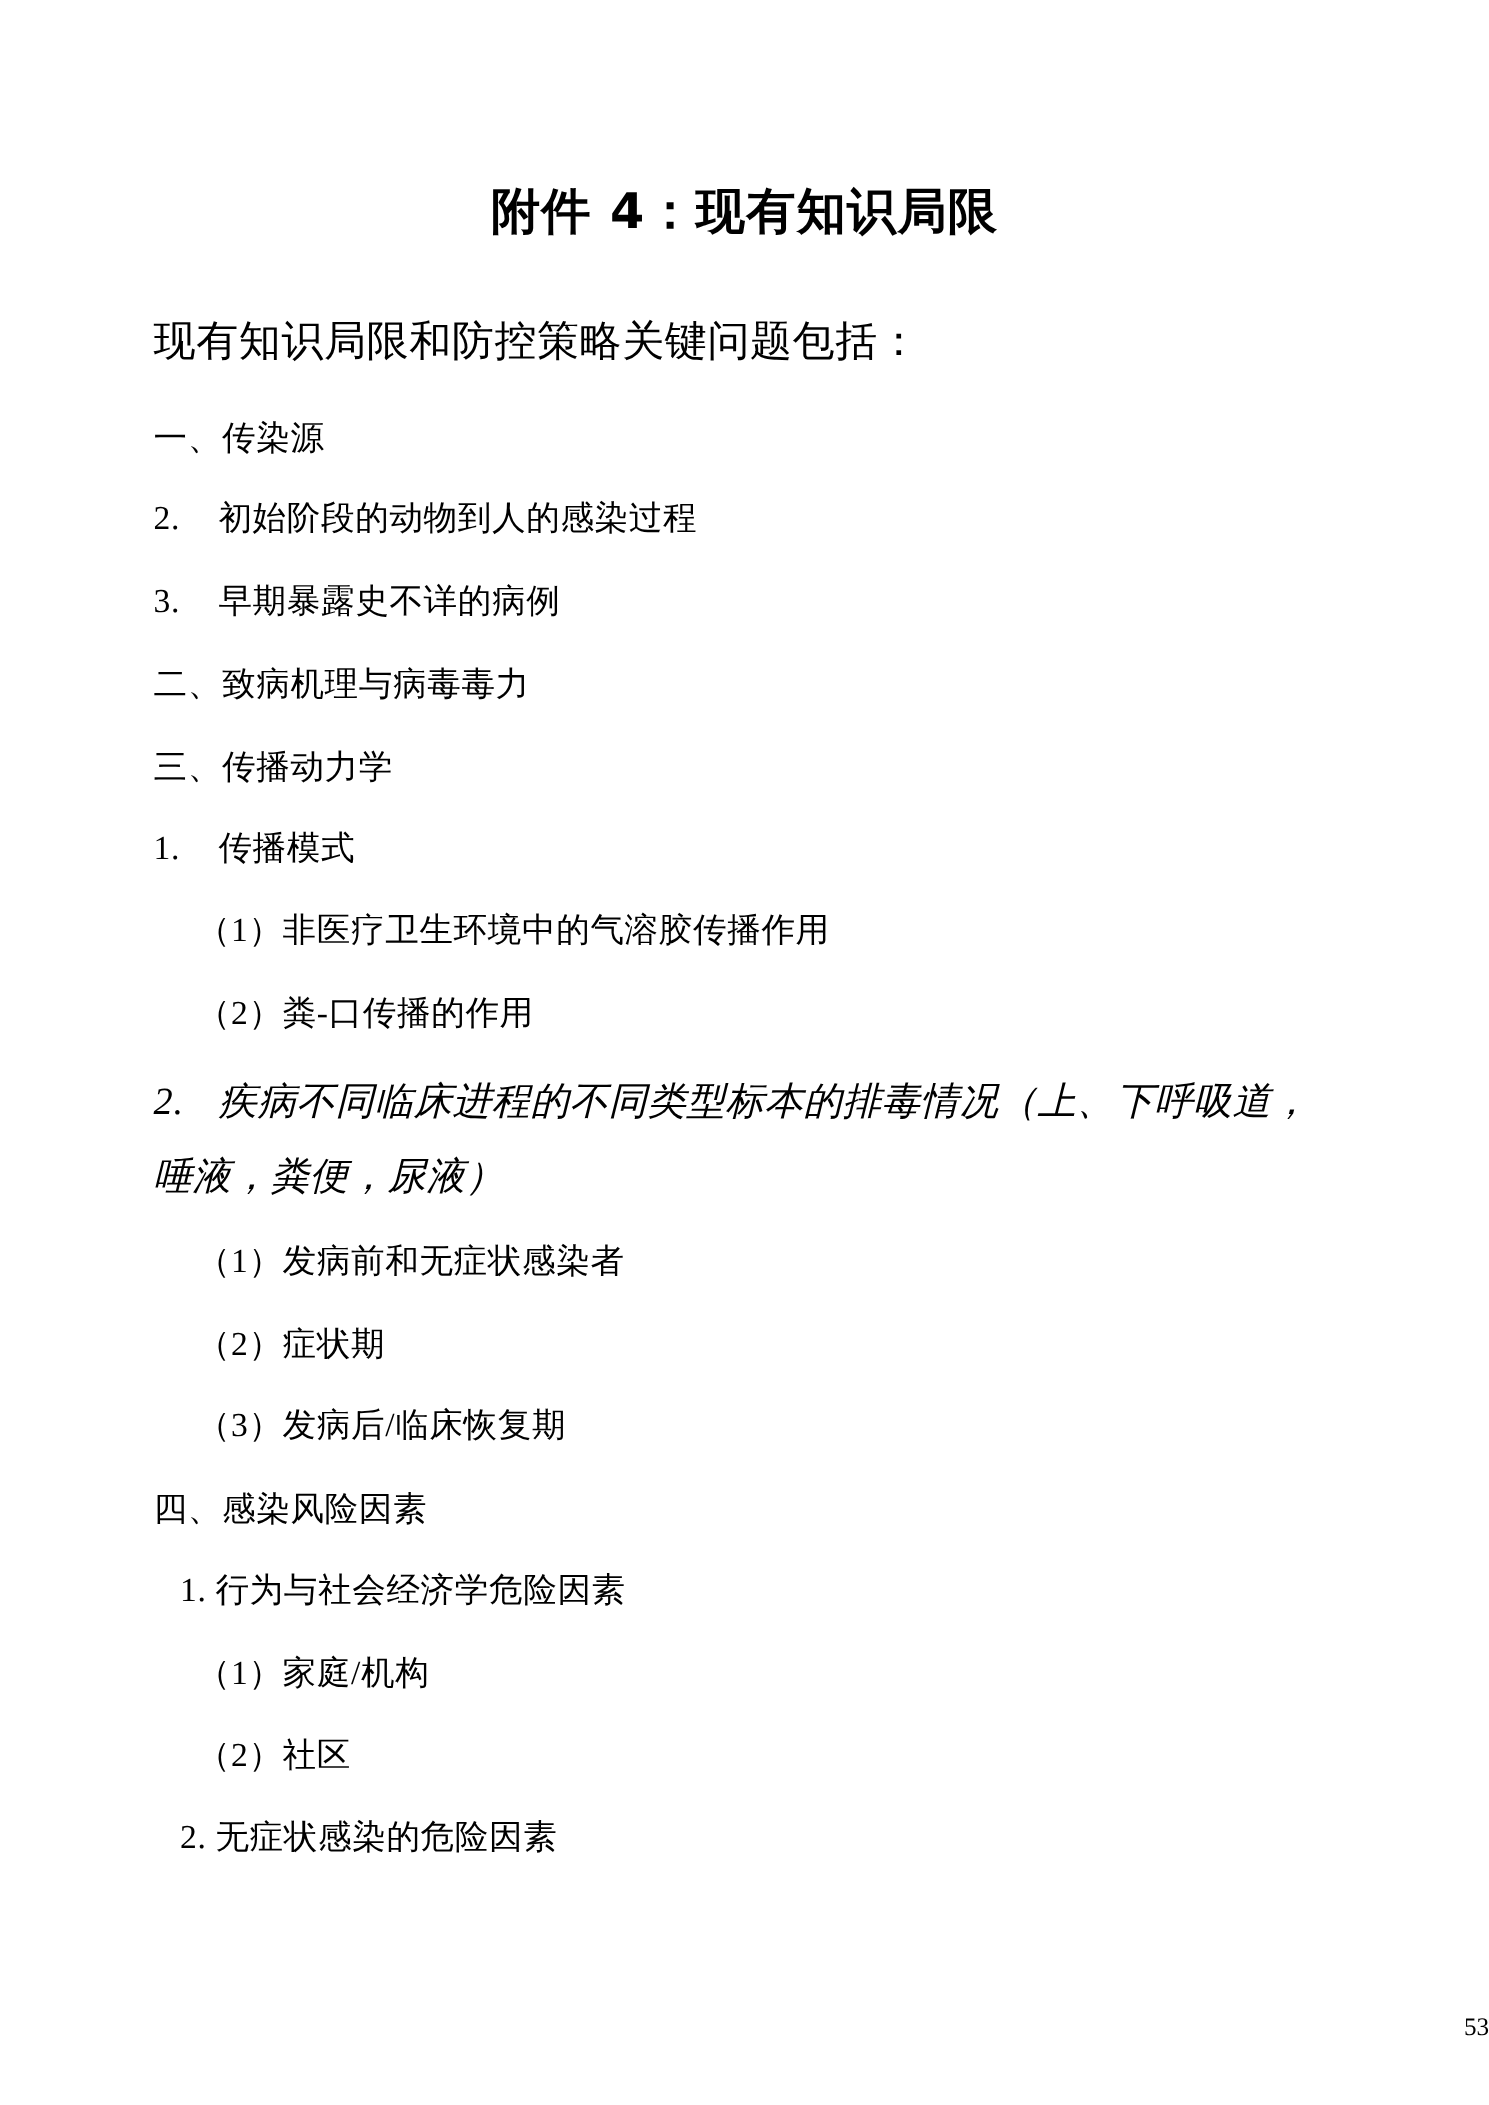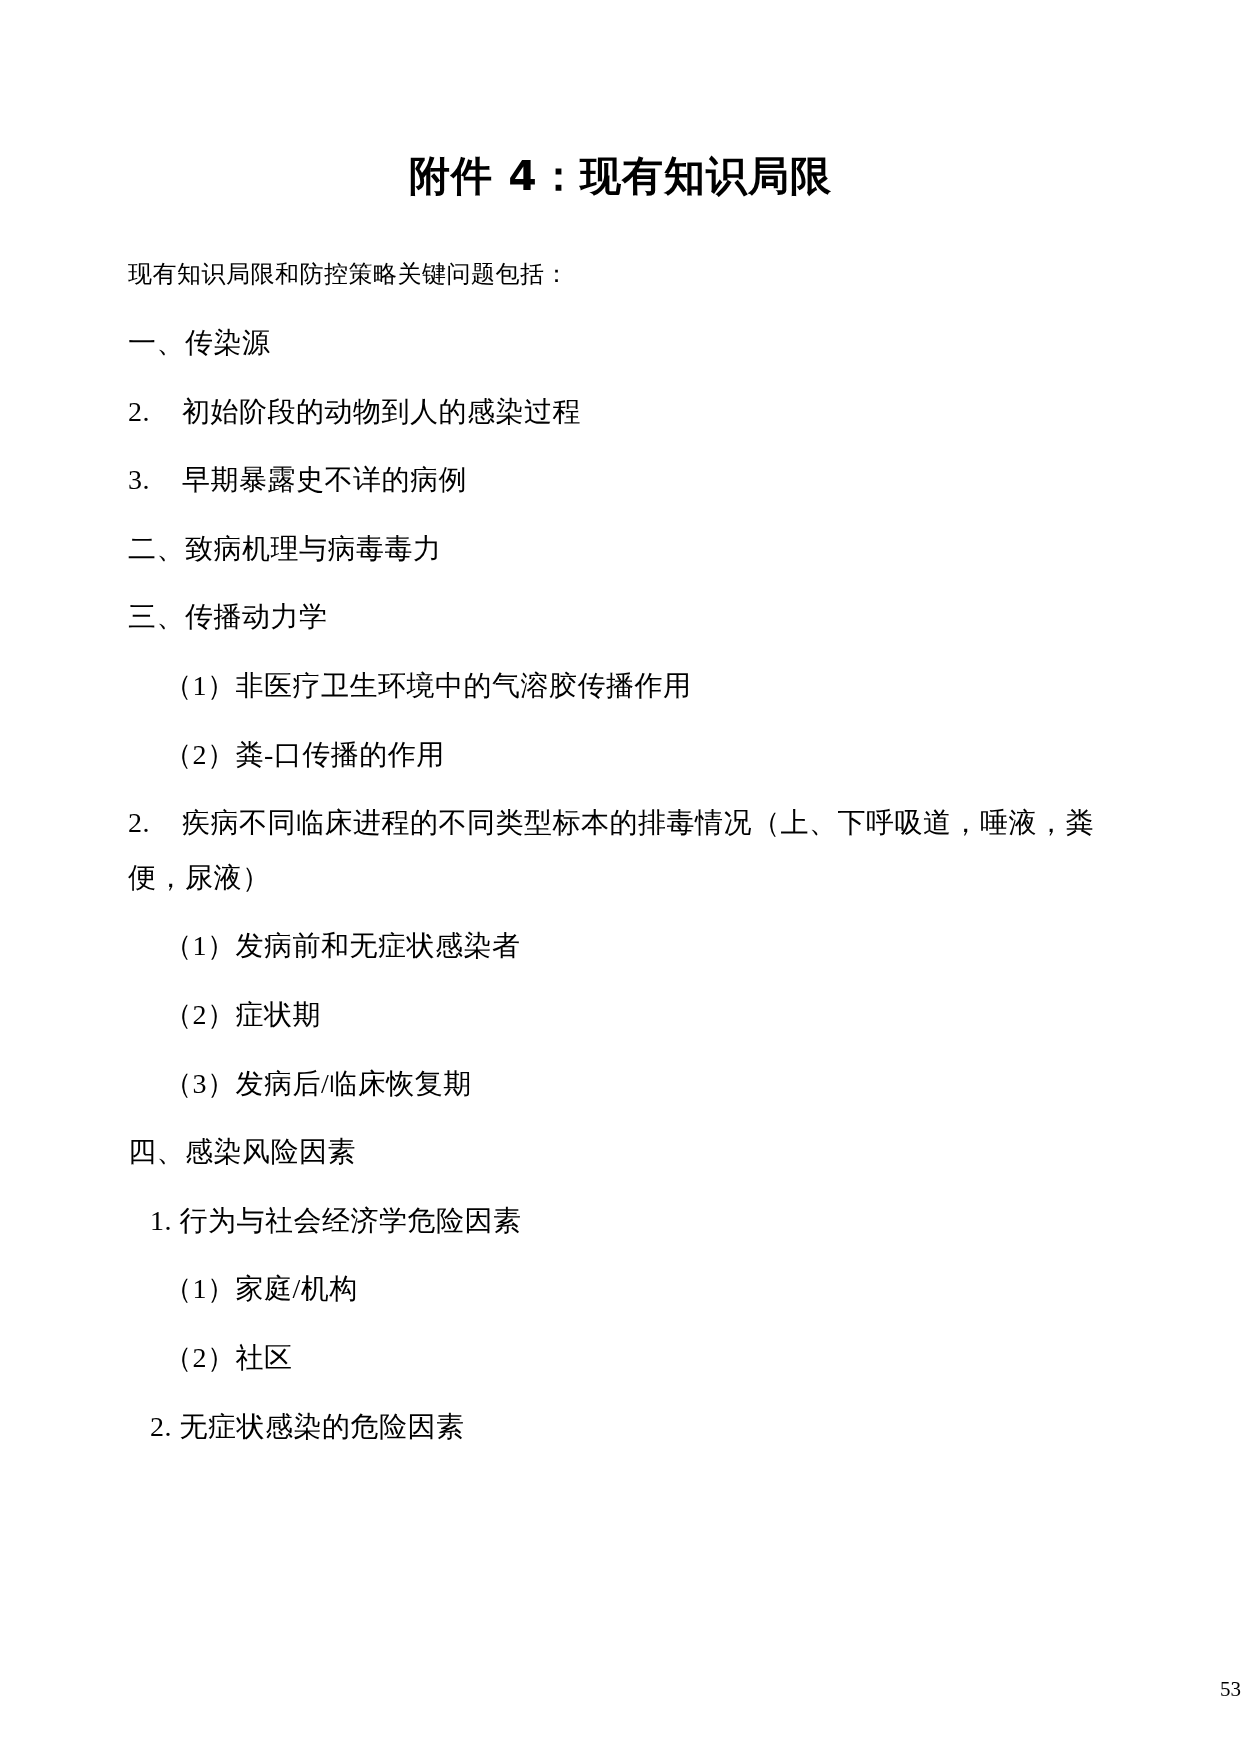--- a/index.html
+++ b/index.html
@@ -25,21 +25,21 @@
   .doc-title {
     font-family: "DejaVu Sans", "Liberation Sans", sans-serif;
     font-weight: bold;
     font-size: 41px;
     text-align: center;
     letter-spacing: 1px;
     margin: 0 0 48px 0;
     line-height: 1.3;
   }
   .para {
-    font-size: 24px;
+    font-size: 35px;
     line-height: 1.95;
     margin: 0 0 16px 0;
     text-align: justify;
     letter-spacing: 0.5px;
   }
   .intro {
     text-indent: 0;
     margin-bottom: 18px;
   }
   .heading {
@@ -61,25 +61,26 @@
     min-width: 54px;
   }
   .sub {
     font-size: 28px;
     line-height: 1.95;
     margin: 0 0 14px 0;
     padding-left: 36px;
     letter-spacing: 0.5px;
   }
   .wrap {
-    font-size: 28px;
+    font-size: 32px;
     line-height: 1.95;
     margin: 0 0 14px 0;
     letter-spacing: 0.5px;
     text-indent: 0;
+    font-style: italic;
   }
   .wrap .lead {
     display: inline-block;
     min-width: 54px;
     text-indent: 0;
   }
   .indent-item {
     font-size: 28px;
     line-height: 1.95;
     margin: 0 0 14px 0;
@@ -109,20 +110,23 @@
   <p class="item-1">
     <span class="num">2.</span><span>初始阶段的动物到人的感染过程</span>
   </p>
   <p class="item-1">
     <span class="num">3.</span><span>早期暴露史不详的病例</span>
   </p>
 
   <p class="heading">二、致病机理与病毒毒力</p>
 
   <p class="heading">三、传播动力学</p>
+  <p class="item-1">
+    <span class="num">1.</span><span>传播模式</span>
+  </p>
   <p class="sub">（1）非医疗卫生环境中的气溶胶传播作用</p>
   <p class="sub">（2）粪-口传播的作用</p>
   <p class="wrap">
     <span class="lead">2.</span><span>疾病不同临床进程的不同类型标本的排毒情况（上、下呼吸道，唾液，粪便，尿液）</span>
   </p>
   <p class="sub">（1）发病前和无症状感染者</p>
   <p class="sub">（2）症状期</p>
   <p class="sub">（3）发病后/临床恢复期</p>
 
   <p class="heading">四、感染风险因素</p>

